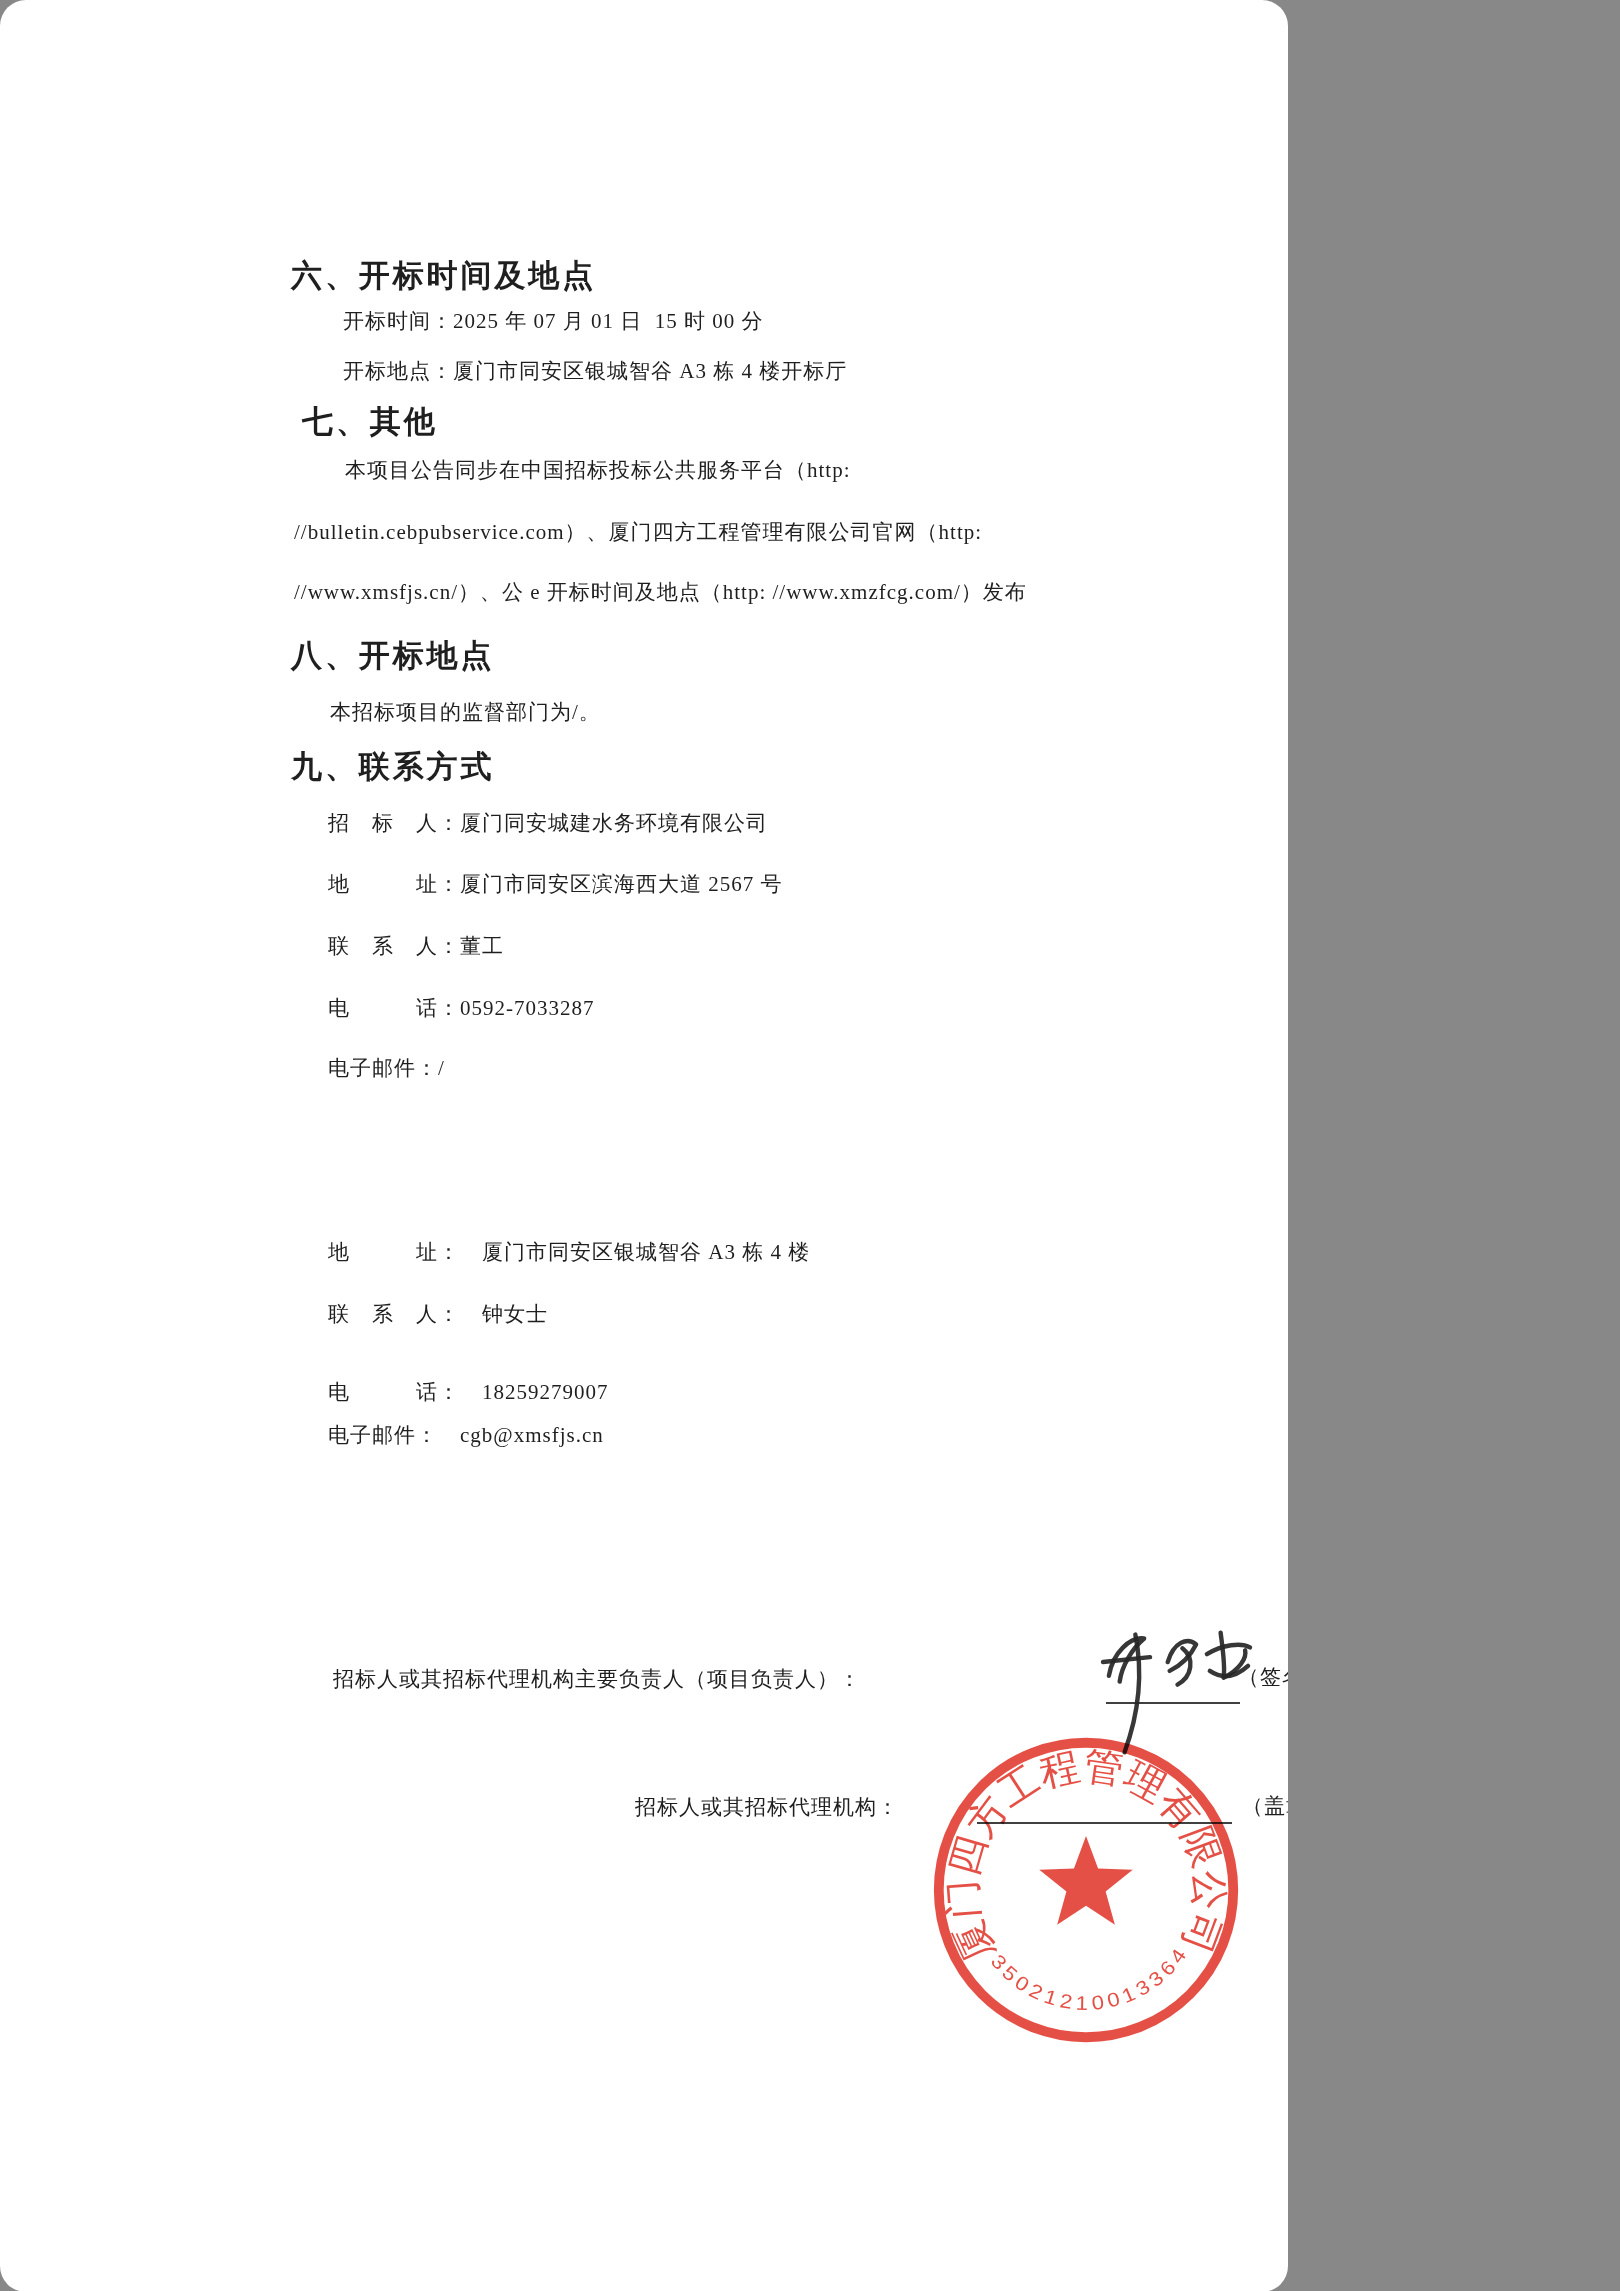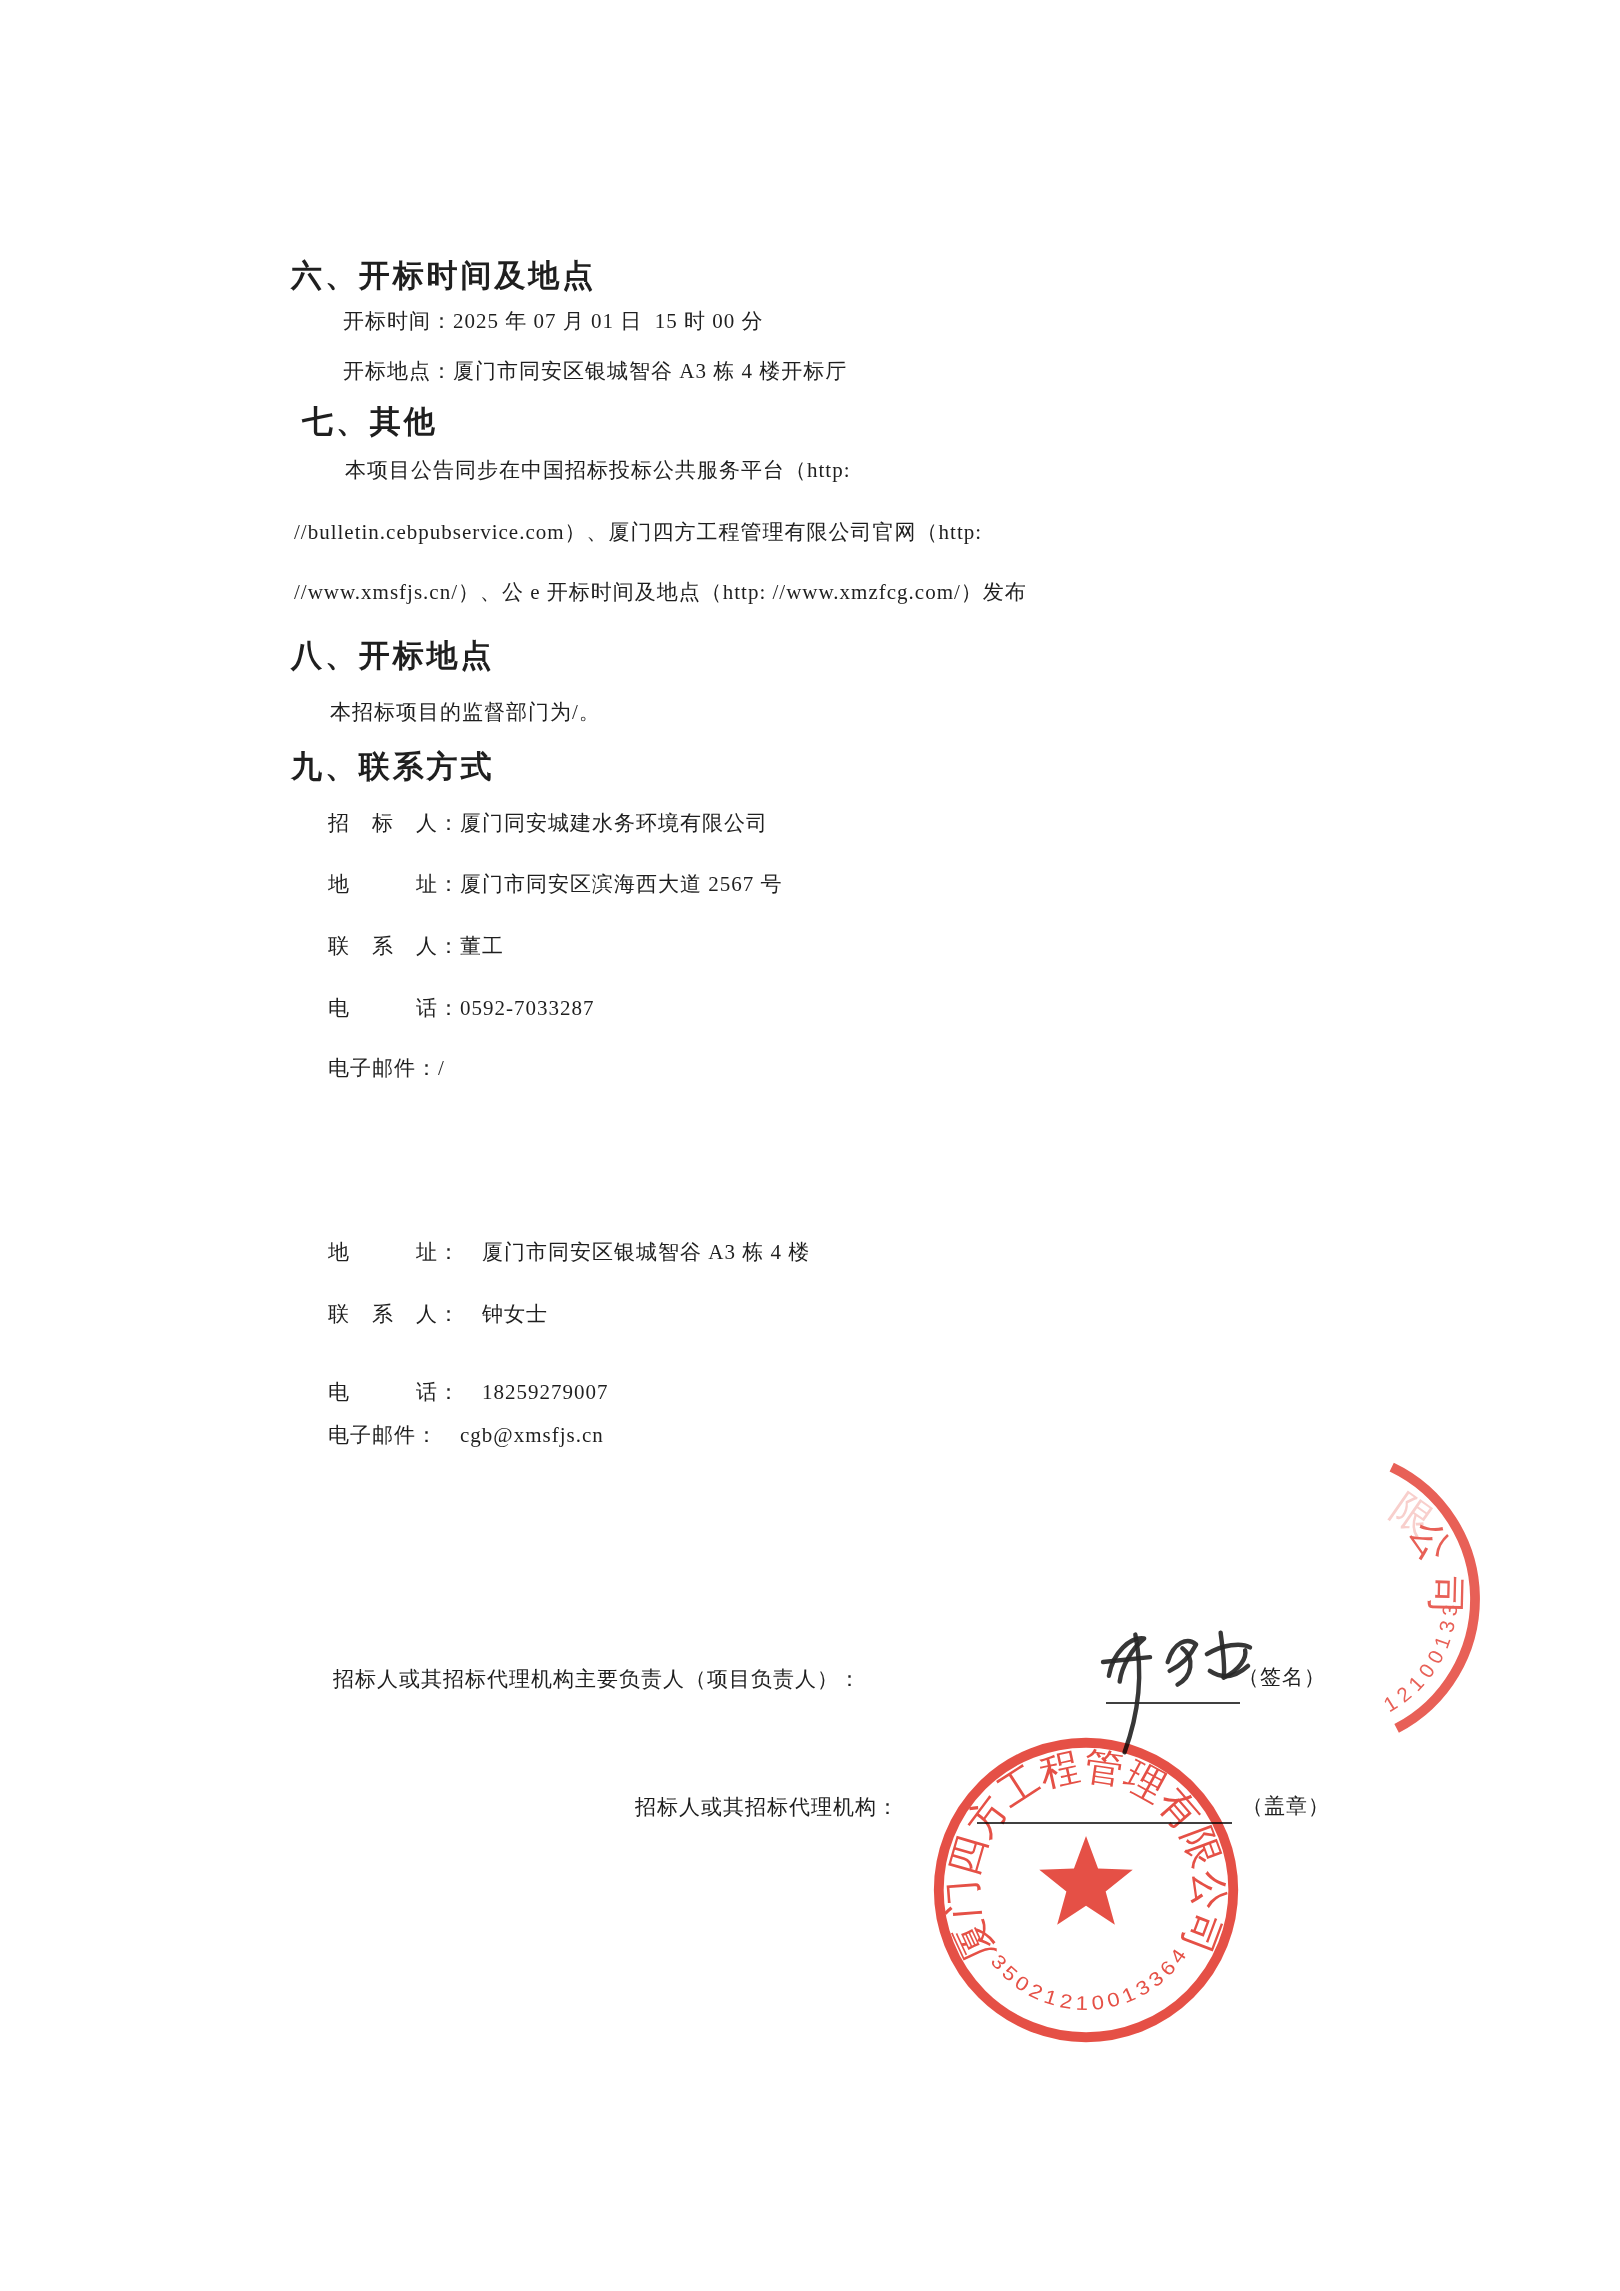--- a/index.html
+++ b/index.html
@@ -3,25 +3,26 @@
 <meta charset="utf-8">
 <style>
   :root{
     --ink:#1f1f1f;
     --stamp:#e2382c;
     --paper:#ffffff;
   }
   html,body{margin:0;padding:0;background:#888;}
   .page{
     position:relative;
-    width:1620px;height:2292px;
+    width:1288px;height:2292px;
     background:var(--paper);
     overflow:hidden;
     font-family:"Liberation Serif","DejaVu Serif",serif;
     color:var(--ink);
+    border-radius:26px;
   }
   .t{
     position:absolute;
     white-space:pre;
     font-size:21px;
     line-height:1.15;
     letter-spacing:1px;
     color:var(--ink);
   }
   .hd{

